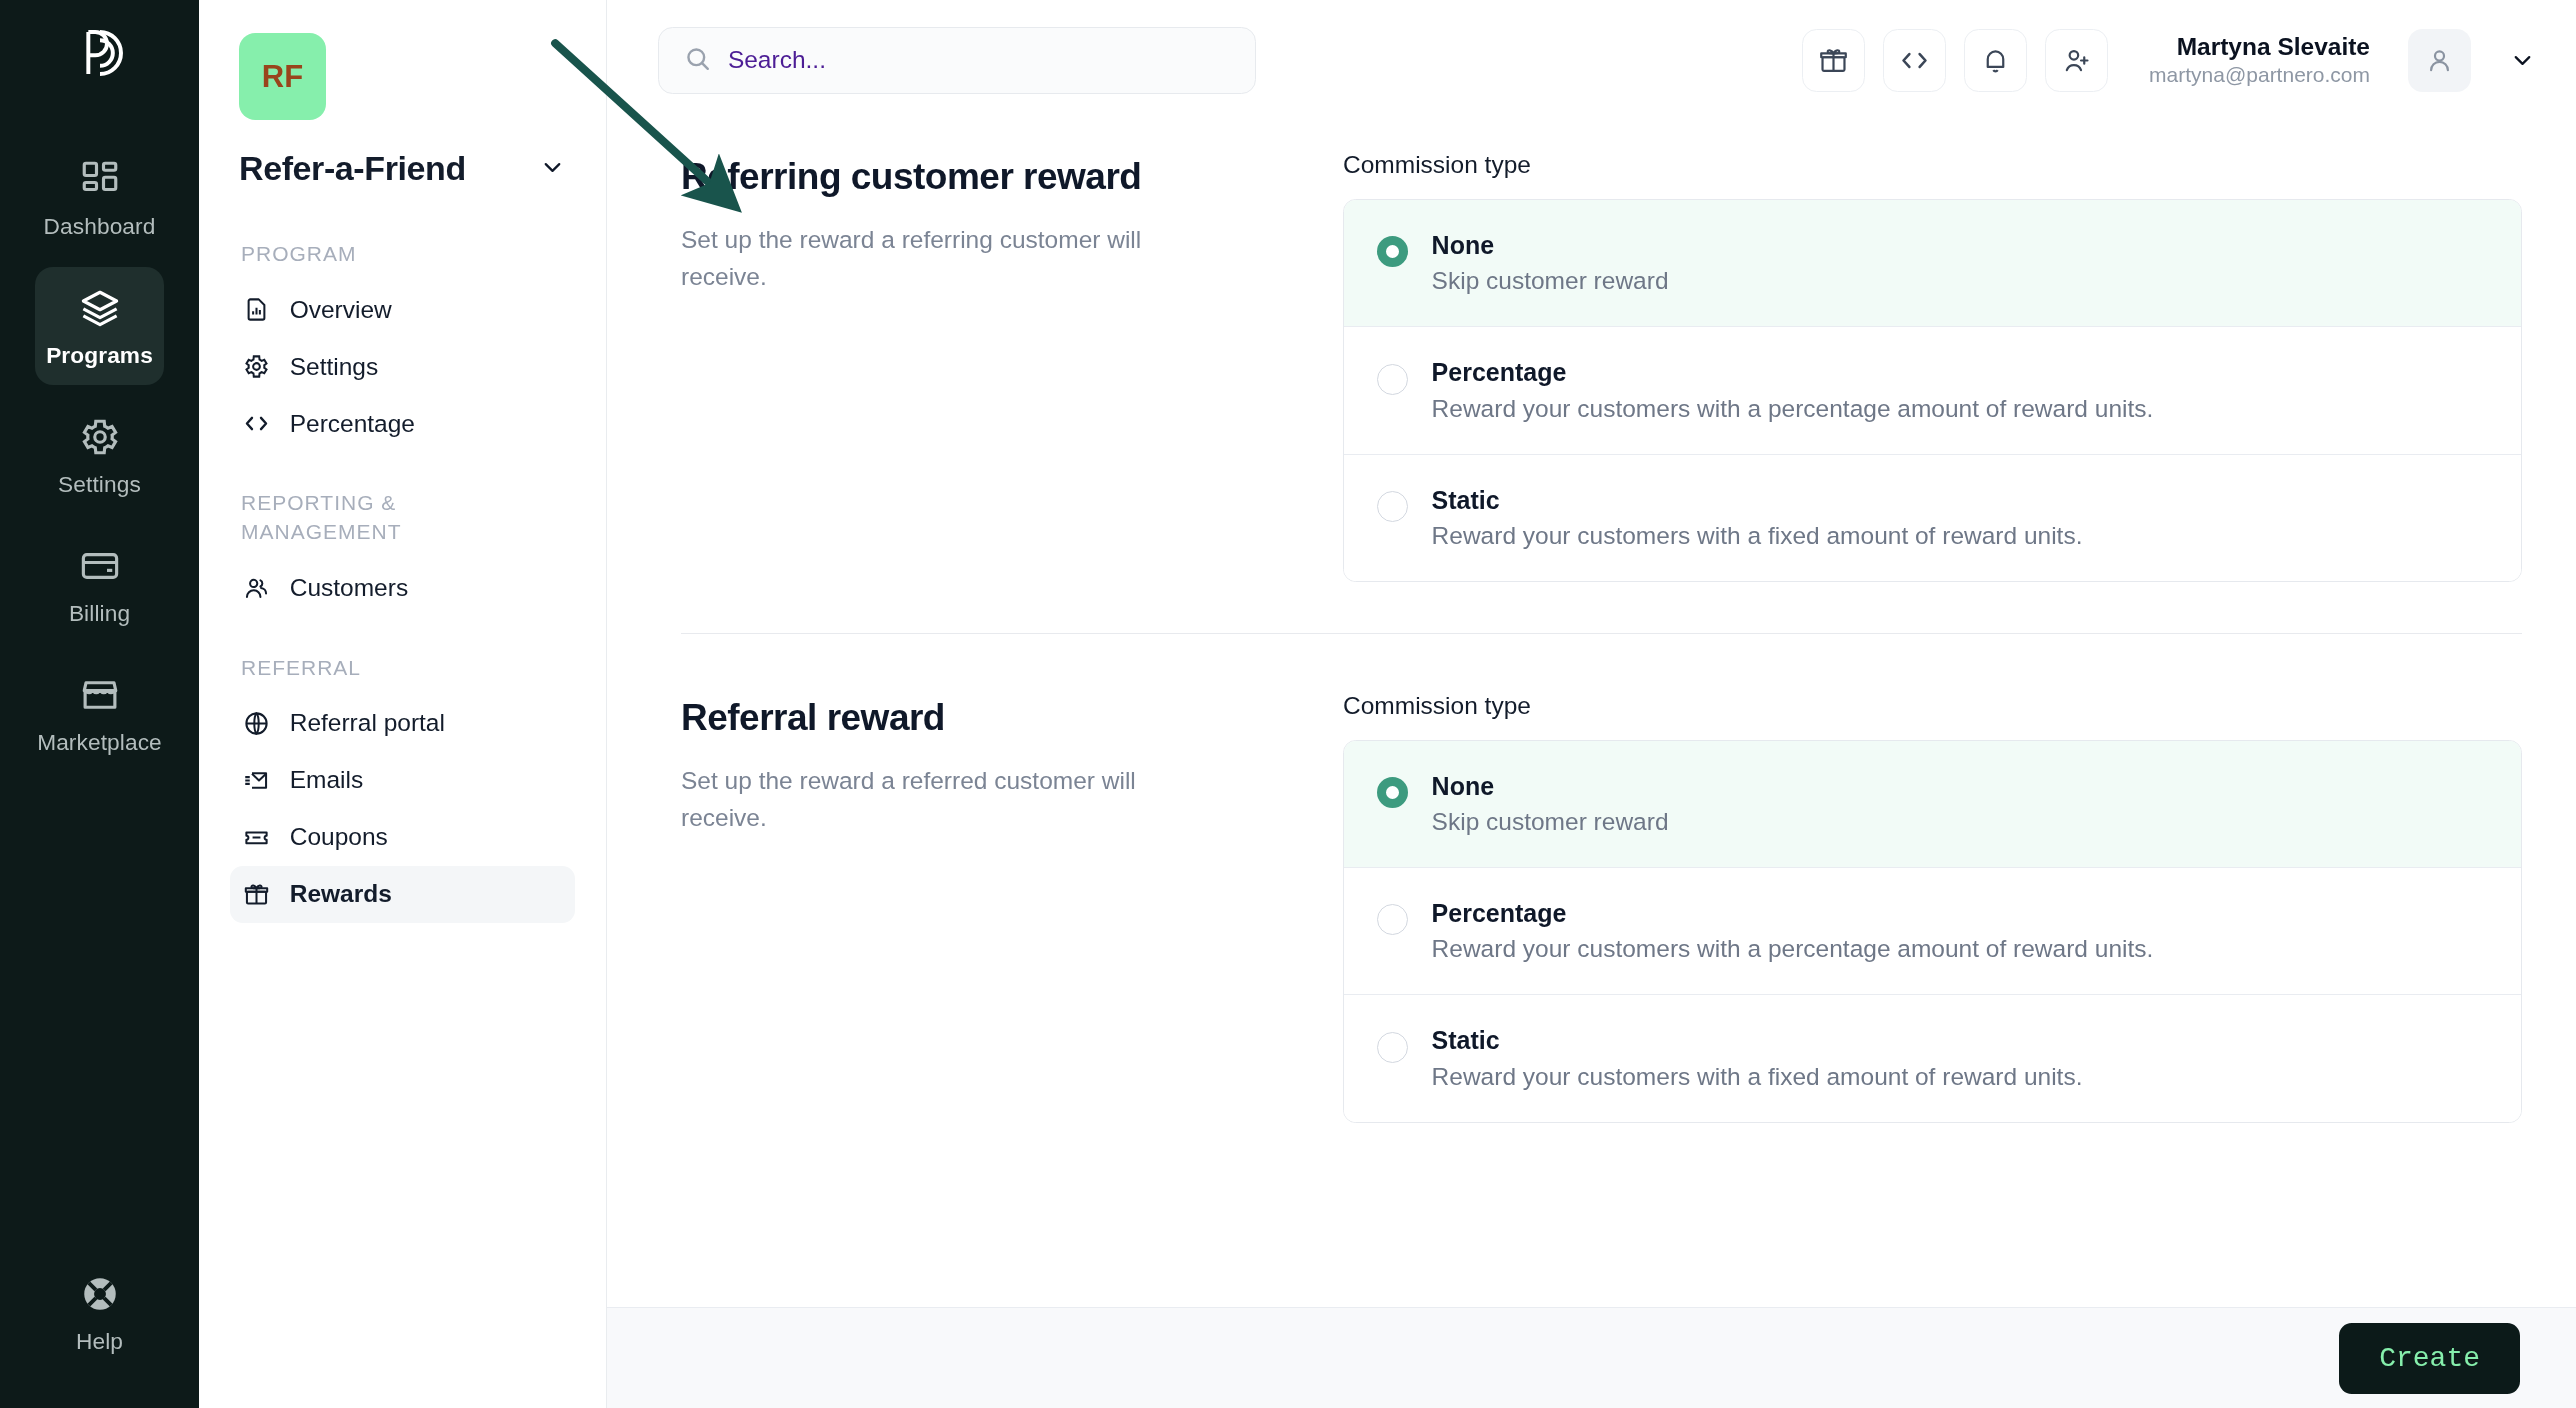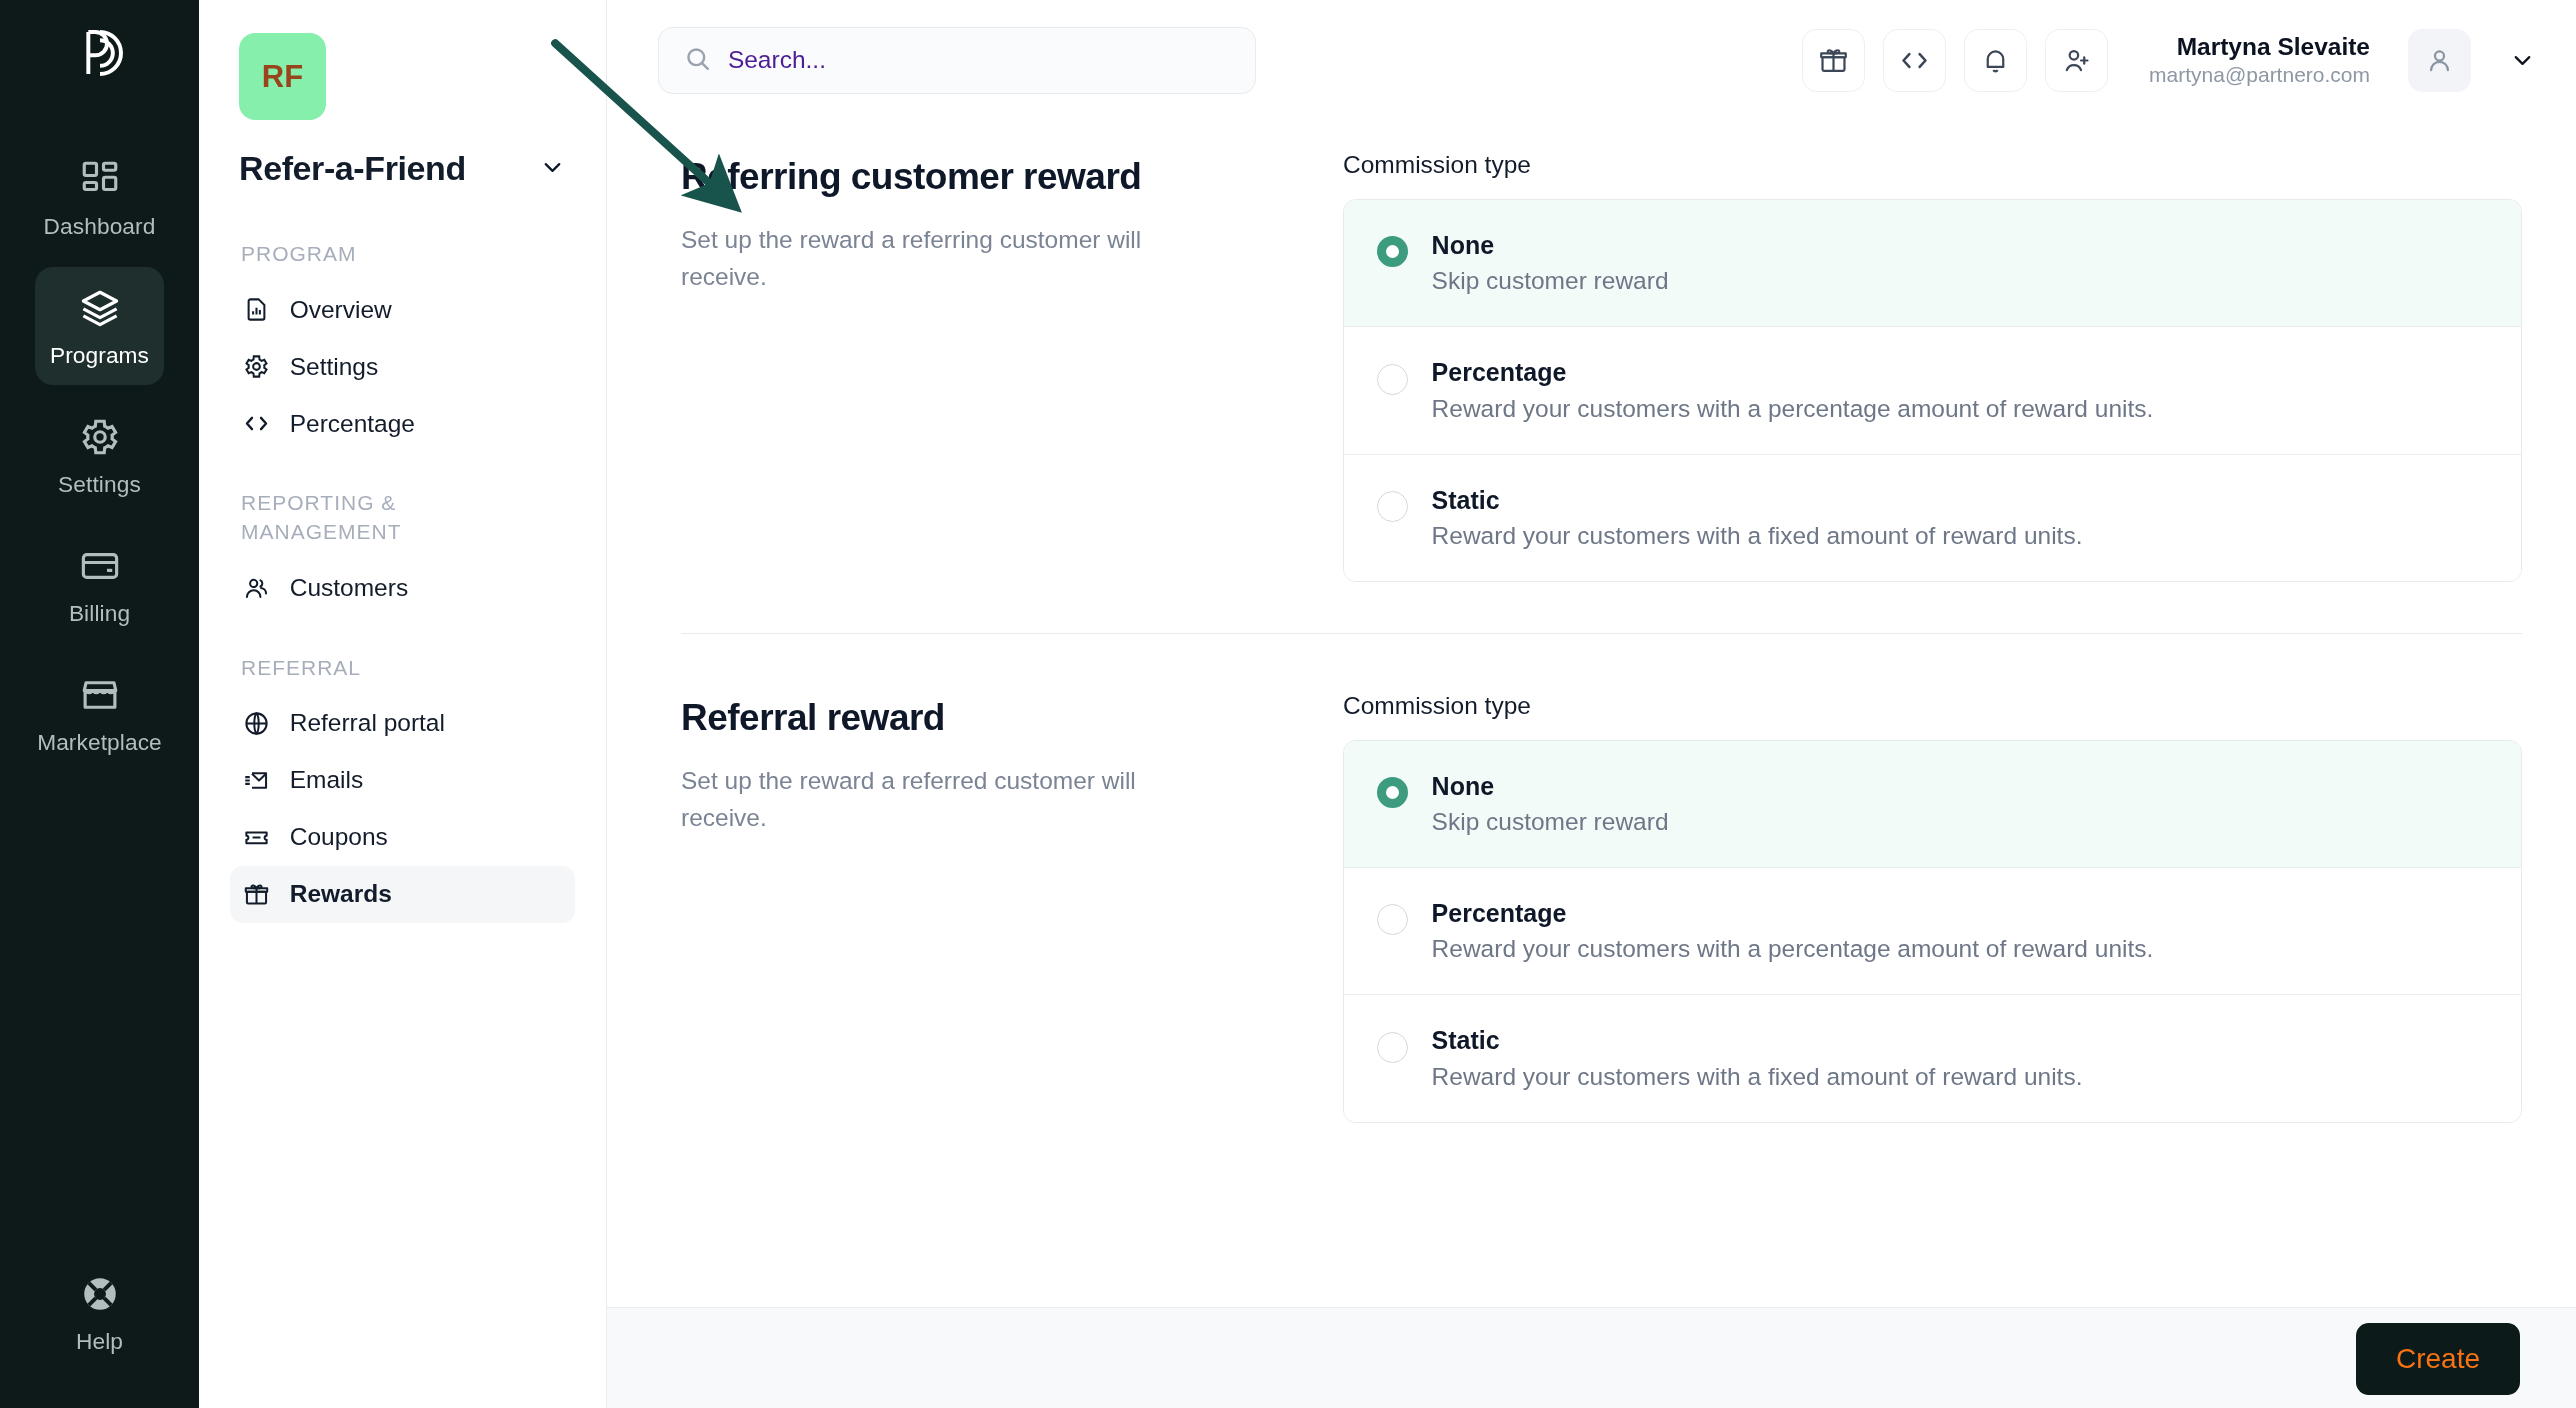--- a/index.html
+++ b/index.html
@@ -18,21 +18,21 @@
   }
   .rail-logo { margin-top: 25px; margin-bottom: 54px; }
   .rail-items { display: flex; flex-direction: column; align-items: center; width: 100%; gap: 11px; }
   .rail-item {
     width: 129px; padding: 20px 0 16.3px; border-radius: 18px;
     display: flex; flex-direction: column; align-items: center; gap: 12.7px;
     color: #b3bdbd; cursor: pointer;
   }
   .rail-item.active { background: #1f2f2d; color: #ffffff; }
   .rail-label { font-size: 22.7px; letter-spacing: 0.1px; }
-  .rail-item.active .rail-label { color:#fff; font-weight: 400; }
+  .rail-item.active .rail-label { color:#fff; font-weight: 700; }
   .rail-icon { width: 42px; height: 42px; display: block; }
   .rail-bottom { margin-top: auto; margin-bottom: 38px; width: 100%;
                  display: flex; flex-direction: column; align-items: center; }
 
   
   .sidebar {
     width: 408px; flex: 0 0 408px; height: 1409px; background: #fff;
     border-right: 0.9px solid #e9ecef; padding: 33px 31px 0 31px; position: relative;
   }
   .prog-badge {
@@ -124,22 +124,22 @@
   .radio-title { font-size: 25px; font-weight: 700; color: #0f1829; }
   .radio-sub { font-size: 24.5px; color: #6e7787; }
   .divider { height: 0.9px; background: #e8eaee; margin: 51px 0 0 0; }
 
   .footer {
     height: 102px; flex: 0 0 102px; background: #f8f9fb;
     border-top: 0.9px solid #e9ecf1; display: flex; align-items: center;
     justify-content: flex-end; padding: 0 56px;
   }
   .create-btn {
-    background: #0c1a19; color: #f97316; border: none; border-radius: 12.7px;
-    font-size: 28px; font-family: Liberation Sans, sans-serif; padding: 20px 40px; cursor: pointer;
+    background: #0c1a19; color: #86efac; border: none; border-radius: 12.7px;
+    font-size: 28px; font-family: Liberation Mono, monospace; padding: 20px 40px; cursor: pointer;
   }
   .annotation-arrow { position: absolute; left: 544px; top: 36px;
                       pointer-events: none; z-index: 50; }
 </style>
 </head>
 <body>
 
 <div id="app">
 
   <div class="rail">

